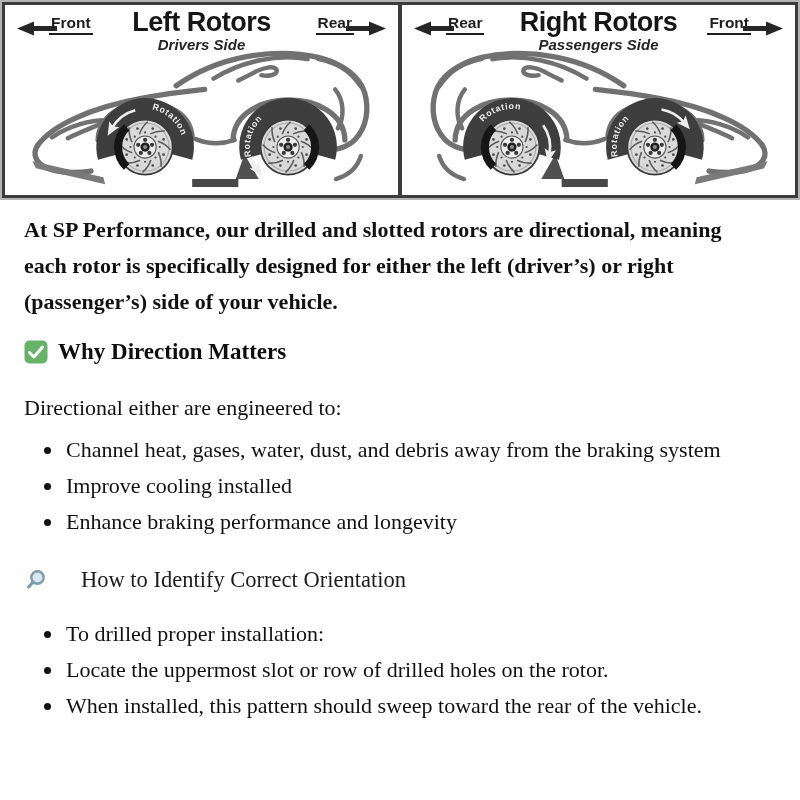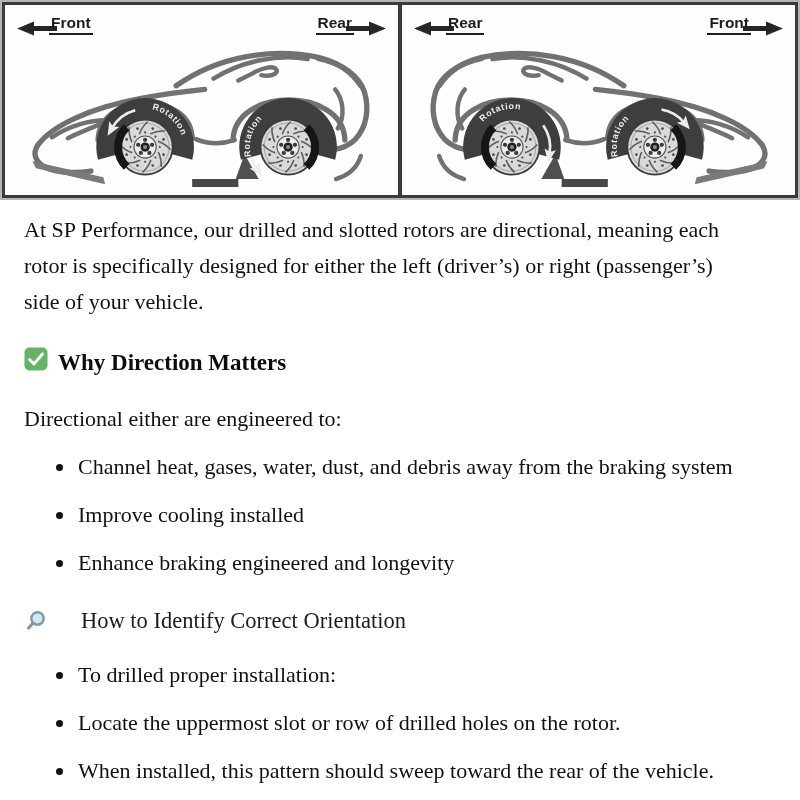--- a/index.html
+++ b/index.html
@@ -33,42 +33,46 @@
   .dir svg{margin-bottom:-1px;}
   .dir-left svg{margin-right:-10px;}
   .dir-right svg{margin-left:-10px;}
 
   .rline{stroke:#ededed;stroke-width:3;fill:none;}
   .rhead{fill:#ededed;}
   .rtext{font-family:"Liberation Sans",sans-serif;font-size:10px;font-weight:bold;fill:#ededed;letter-spacing:0.8px;}
 
   
   .article{margin:12px 24px 0;font-size:22px;line-height:36px;}
-  .intro{margin:0;max-width:712px;}
-  h2.sec{display:flex;align-items:flex-start;font-size:23px;margin:27px 0 22px;font-weight:bold;line-height:32px;color:#0d0d0d;}
+  .intro{margin:0;max-width:712px;font-weight:bold;}
+  h2.sec{display:flex;align-items:center;font-size:23px;margin:16px 0 22px;font-weight:bold;line-height:32px;color:#0d0d0d;}
   h3.sec{display:flex;align-items:center;font-size:22.5px;margin:24px 0 20px;font-weight:normal;line-height:32px;color:#1c1c1c;gap:24px;}
   .emoji{display:inline-flex;margin-right:10px;flex:0 0 auto;}
   p.lead{margin:0 0 6px;max-width:712px;}
   ul.blist{margin:6px 0 10px;padding-left:40px;max-width:748px;list-style:disc;}
-  ul.blist li{padding-left:2px;margin:12px;}
+  ul.blist li{padding-left:2px;margin:0;}
 </style>
 </head>
 <body>
 
 <div class="page">
 
   <figure class="diagram">
 
     <div class="panel panel-left">
       <div class="panel-header">
         <div class="dir dir-left">
           <svg width="40" height="15" viewBox="0 0 40 15">
             <polygon points="0,7.5 17,0.5 17,5 40,5 40,10 17,10 17,14.5" fill="#262626"></polygon>
           </svg>
           <span class="lbl">Front</span>
+        </div>
+        <div class="titles">
+          <div class="ptitle">Left Rotors</div>
+          <div class="psub">Drivers Side</div>
         </div>
         <div class="dir dir-right">
           <span class="lbl">Rear</span>
           <svg width="40" height="15" viewBox="0 0 40 15">
             <polygon points="40,7.5 23,0.5 23,5 0,5 0,10 23,10 23,14.5" fill="#262626"></polygon>
           </svg>
         </div>
       </div>
 
       <svg class="car" viewBox="0 0 397 214" preserveAspectRatio="xMidYMid meet">
@@ -169,20 +173,24 @@
     </div>
 
     <div class="panel panel-right">
       <div class="panel-header">
         <div class="dir dir-left">
           <svg width="40" height="15" viewBox="0 0 40 15">
             <polygon points="0,7.5 17,0.5 17,5 40,5 40,10 17,10 17,14.5" fill="#262626"></polygon>
           </svg>
           <span class="lbl">Rear</span>
         </div>
+        <div class="titles">
+          <div class="ptitle">Right Rotors</div>
+          <div class="psub">Passengers Side</div>
+        </div>
         <div class="dir dir-right">
           <span class="lbl">Front</span>
           <svg width="40" height="15" viewBox="0 0 40 15">
             <polygon points="40,7.5 23,0.5 23,5 0,5 0,10 23,10 23,14.5" fill="#262626"></polygon>
           </svg>
         </div>
       </div>
 
       <svg class="car" viewBox="0 0 397 214" preserveAspectRatio="xMidYMid meet">
         <use href="#carL" transform="translate(397,0) scale(-1,1)"></use>
@@ -213,21 +221,21 @@
         </svg>
       </span>
       <span>Why Direction Matters</span>
     </h2>
 
     <p class="lead">Directional either are engineered to:</p>
 
     <ul class="blist">
       <li>Channel heat, gases, water, dust, and debris away from the braking system</li>
       <li>Improve cooling installed</li>
-      <li>Enhance braking engineered and longevity</li>
+      <li>Enhance braking performance and longevity</li>
     </ul>
 
     <h3 class="sec">
       <span class="emoji">
         <svg width="23" height="23" viewBox="0 0 23 23">
           <circle cx="13.5" cy="8.5" r="6.2" fill="var(--magnifier-blue)" stroke="var(--magnifier-rim)" stroke-width="2.4"></circle>
           <line x1="8.8" y1="13.2" x2="4.6" y2="18" stroke="var(--magnifier-rim)" stroke-width="3.2" stroke-linecap="round"></line>
         </svg>
       </span>
       <span>How to Identify Correct Orientation</span>

